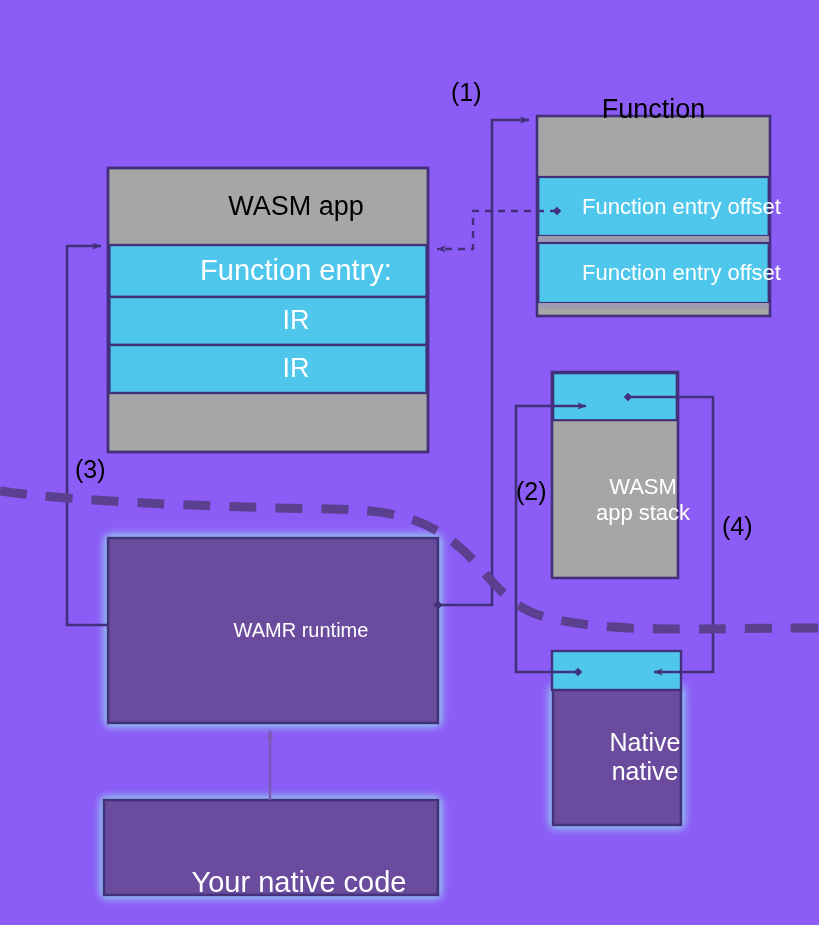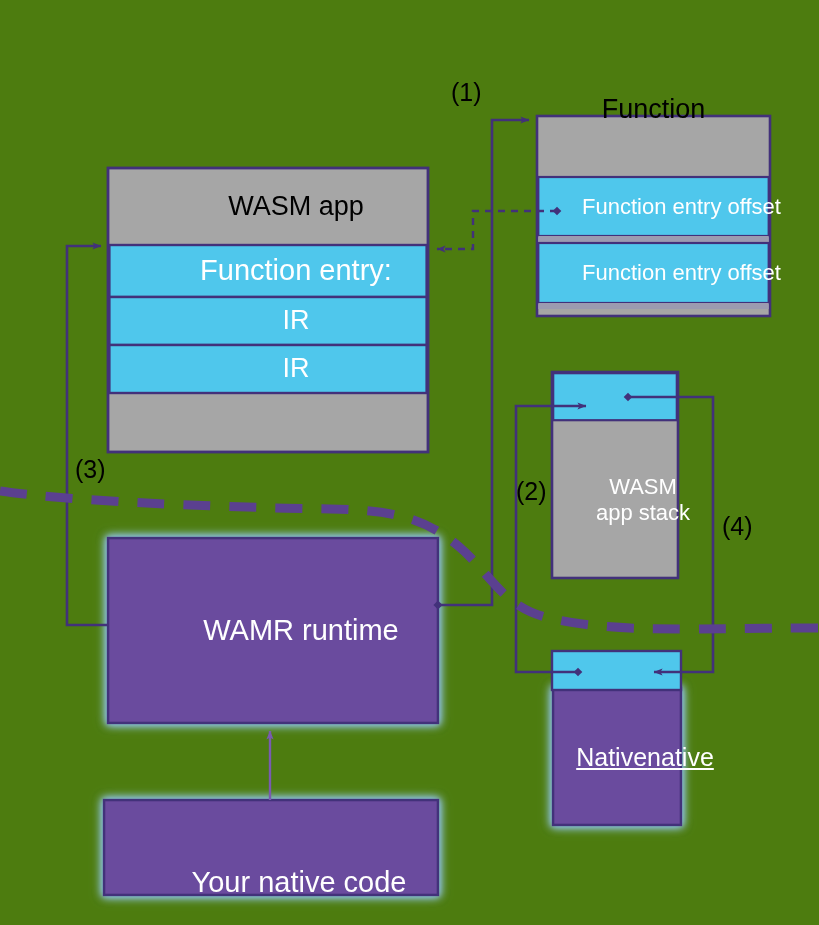--- a/index.html
+++ b/index.html
@@ -8,21 +8,21 @@
     padding: 0;
     background: #ffffff;
   }
   body {
     font-family: "Liberation Sans", sans-serif;
   }
   #diagram-root {
     position: relative;
     width: 819px;
     height: 925px;
-    background: #4d7c0f;
+    background: #8b5cf6;
     overflow: hidden;
   }
   #vector-layer {
     position: absolute;
     left: 0;
     top: 0;
     width: 819px;
     height: 925px;
   }
   .label {
@@ -144,26 +144,26 @@
   <div class="box-label black-text" style="left:109px; top:169px; width:318px; height:76px; font-size:27px;">WASM app</div>
   <div class="box-label white-text" style="left:109px; top:245px; width:318px; height:52px; font-size:29px;">Function entry:</div>
   <div class="box-label white-text" style="left:109px; top:297px; width:318px; height:48px; font-size:27px;">IR</div>
   <div class="box-label white-text" style="left:109px; top:345px; width:318px; height:48px; font-size:27px;">IR</div>
 
   <div class="box-label white-text" style="left:553px; top:424px; width:124px; height:152px; font-size:22px; flex-direction:column;">
     <span>WASM</span>
     <span>app stack</span>
   </div>
 
-  <div class="box-label white-text" style="left:553px; top:690px; width:128px; height:134px; font-size:25px; flex-direction:row;text-decoration:underline;">
+  <div class="box-label white-text" style="left:553px; top:690px; width:128px; height:134px; font-size:25px; flex-direction:column;">
     <span>Native</span>
     <span>native</span>
   </div>
 
-  <div class="box-label white-text" style="left:108px; top:538px; width:330px; height:185px; font-size:29px;text-align:right;">WAMR runtime</div>
+  <div class="box-label white-text" style="left:108px; top:538px; width:330px; height:185px; font-size:20px;text-align:right;">WAMR runtime</div>
 
   <div class="box-label white-text" style="left:104px; top:828px; width:334px; height:109px; font-size:29px;">Your native code</div>
 
   <div class="label step-label" style="left:451px; top:78px;">(1)</div>
   <div class="label step-label" style="left:516px; top:477px;">(2)</div>
   <div class="label step-label" style="left:75px; top:455px;">(3)</div>
   <div class="label step-label" style="left:722px; top:512px;">(4)</div>
 
 </div>
 

